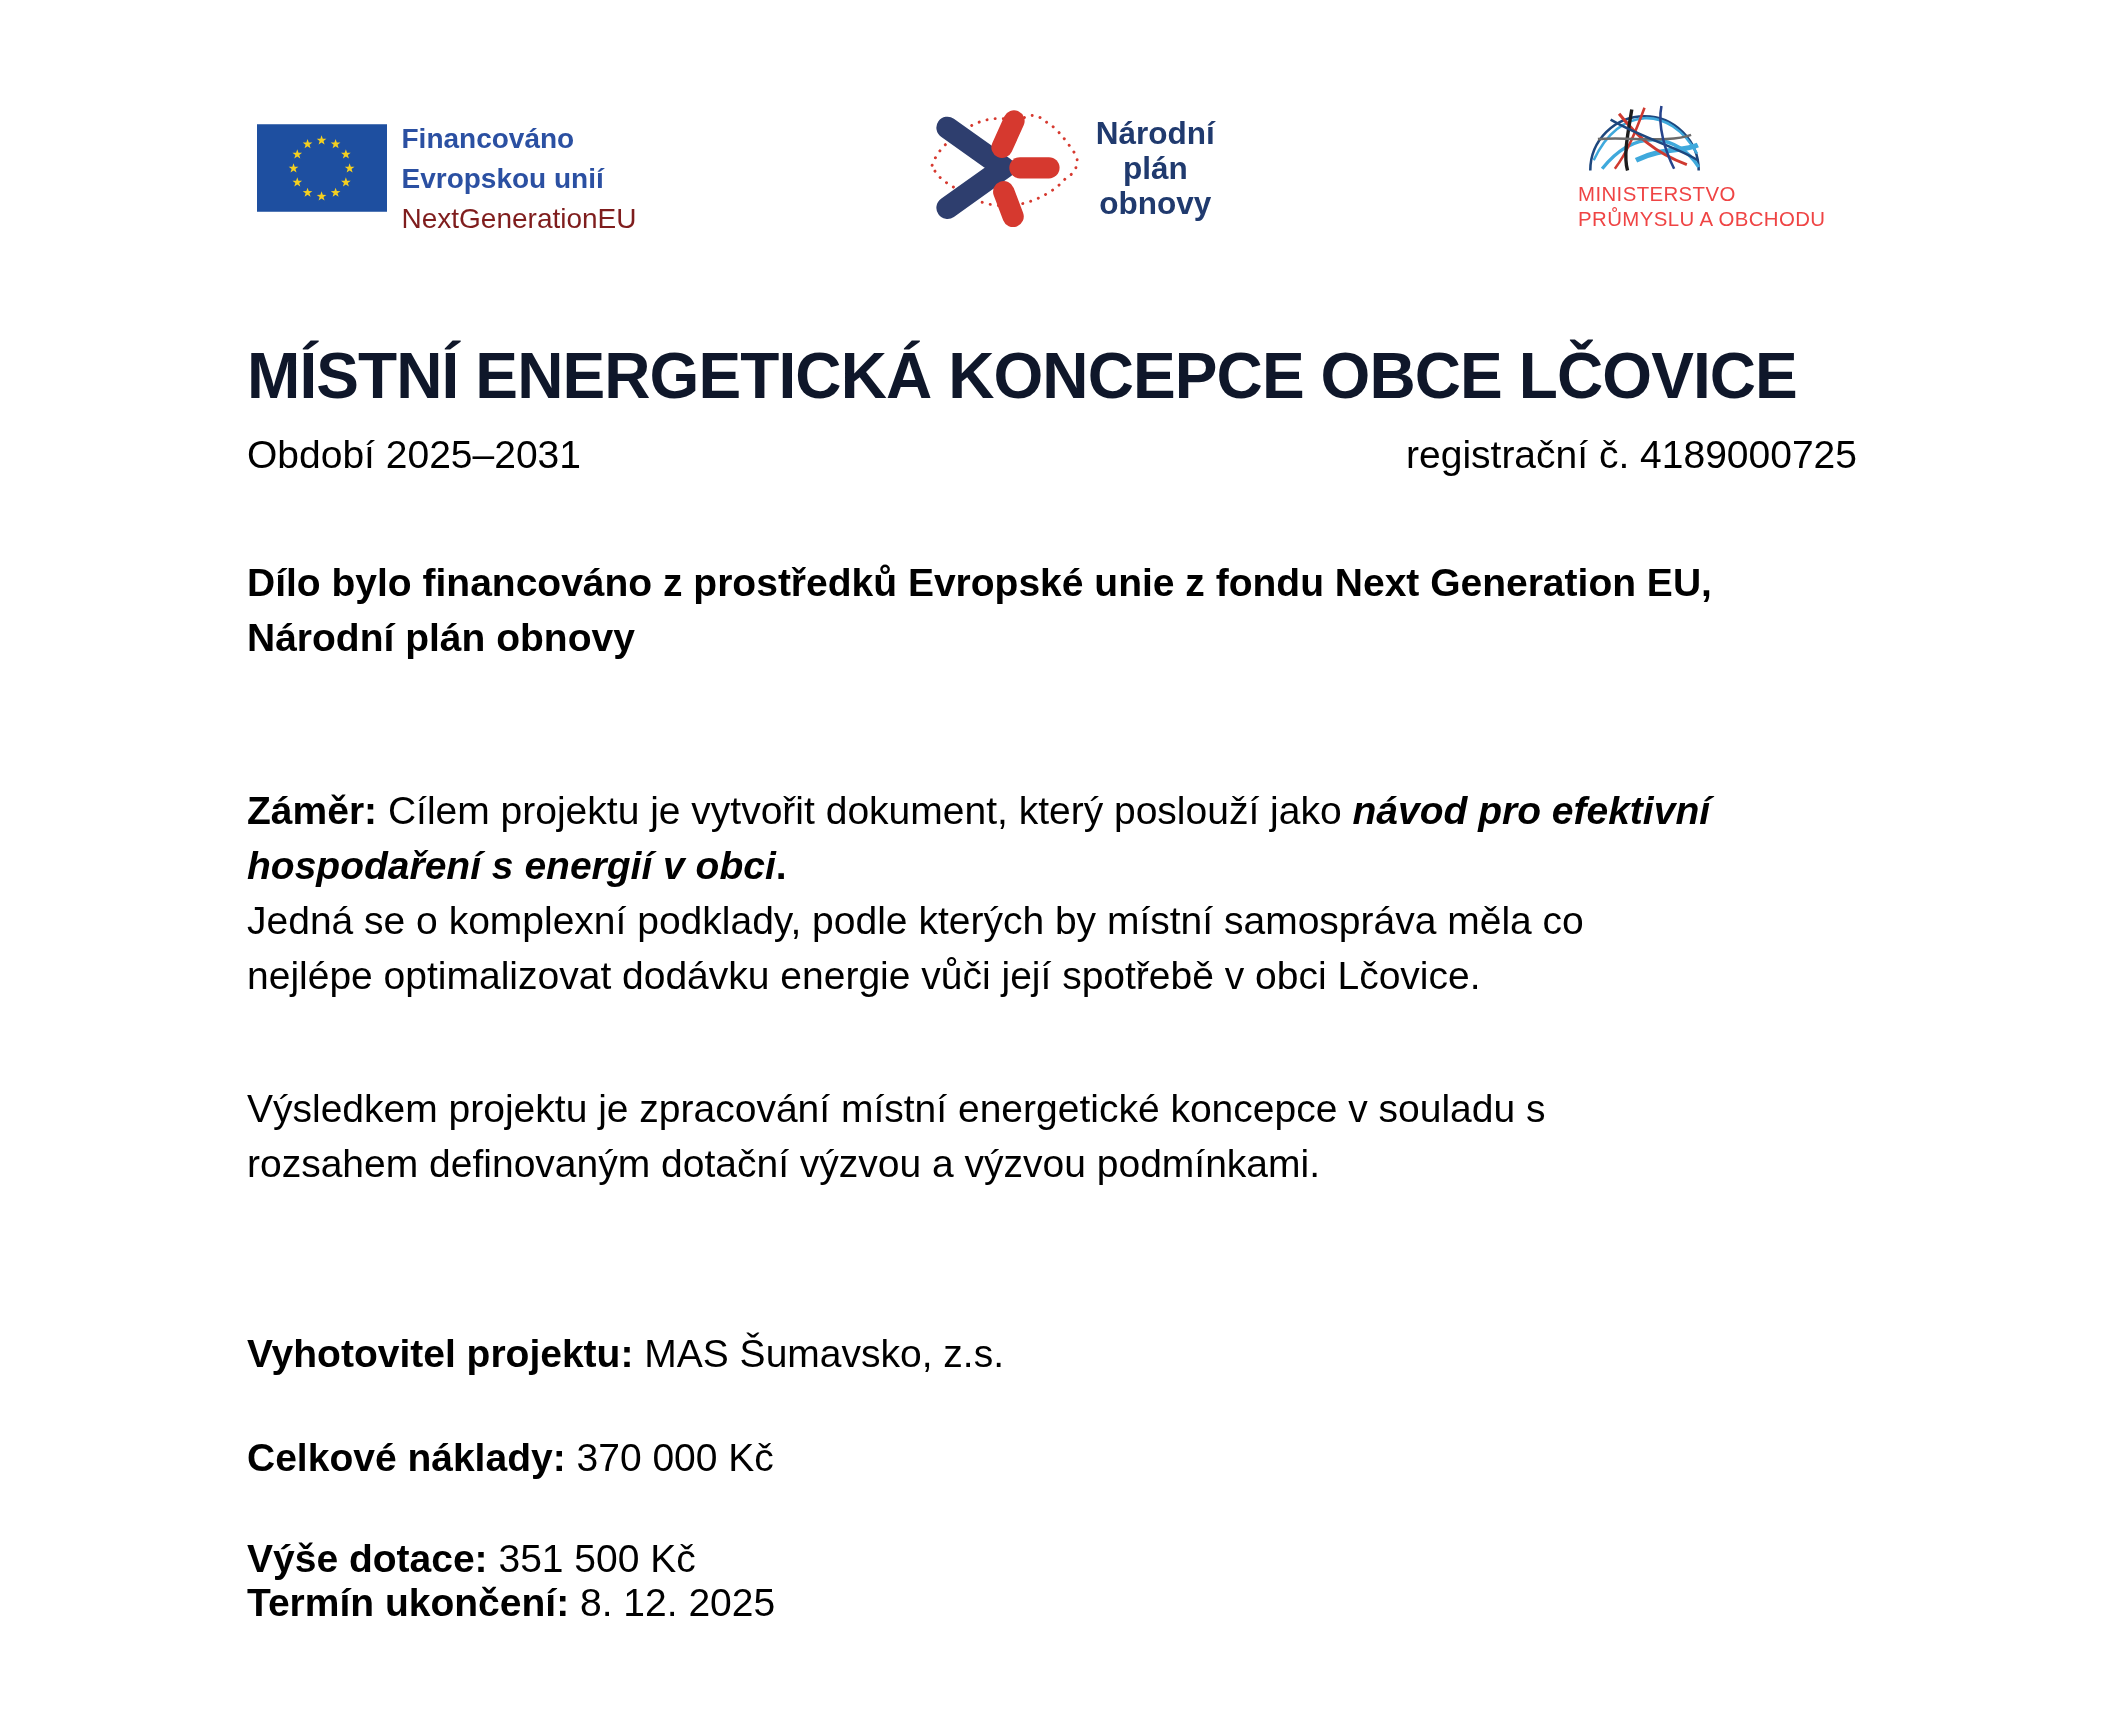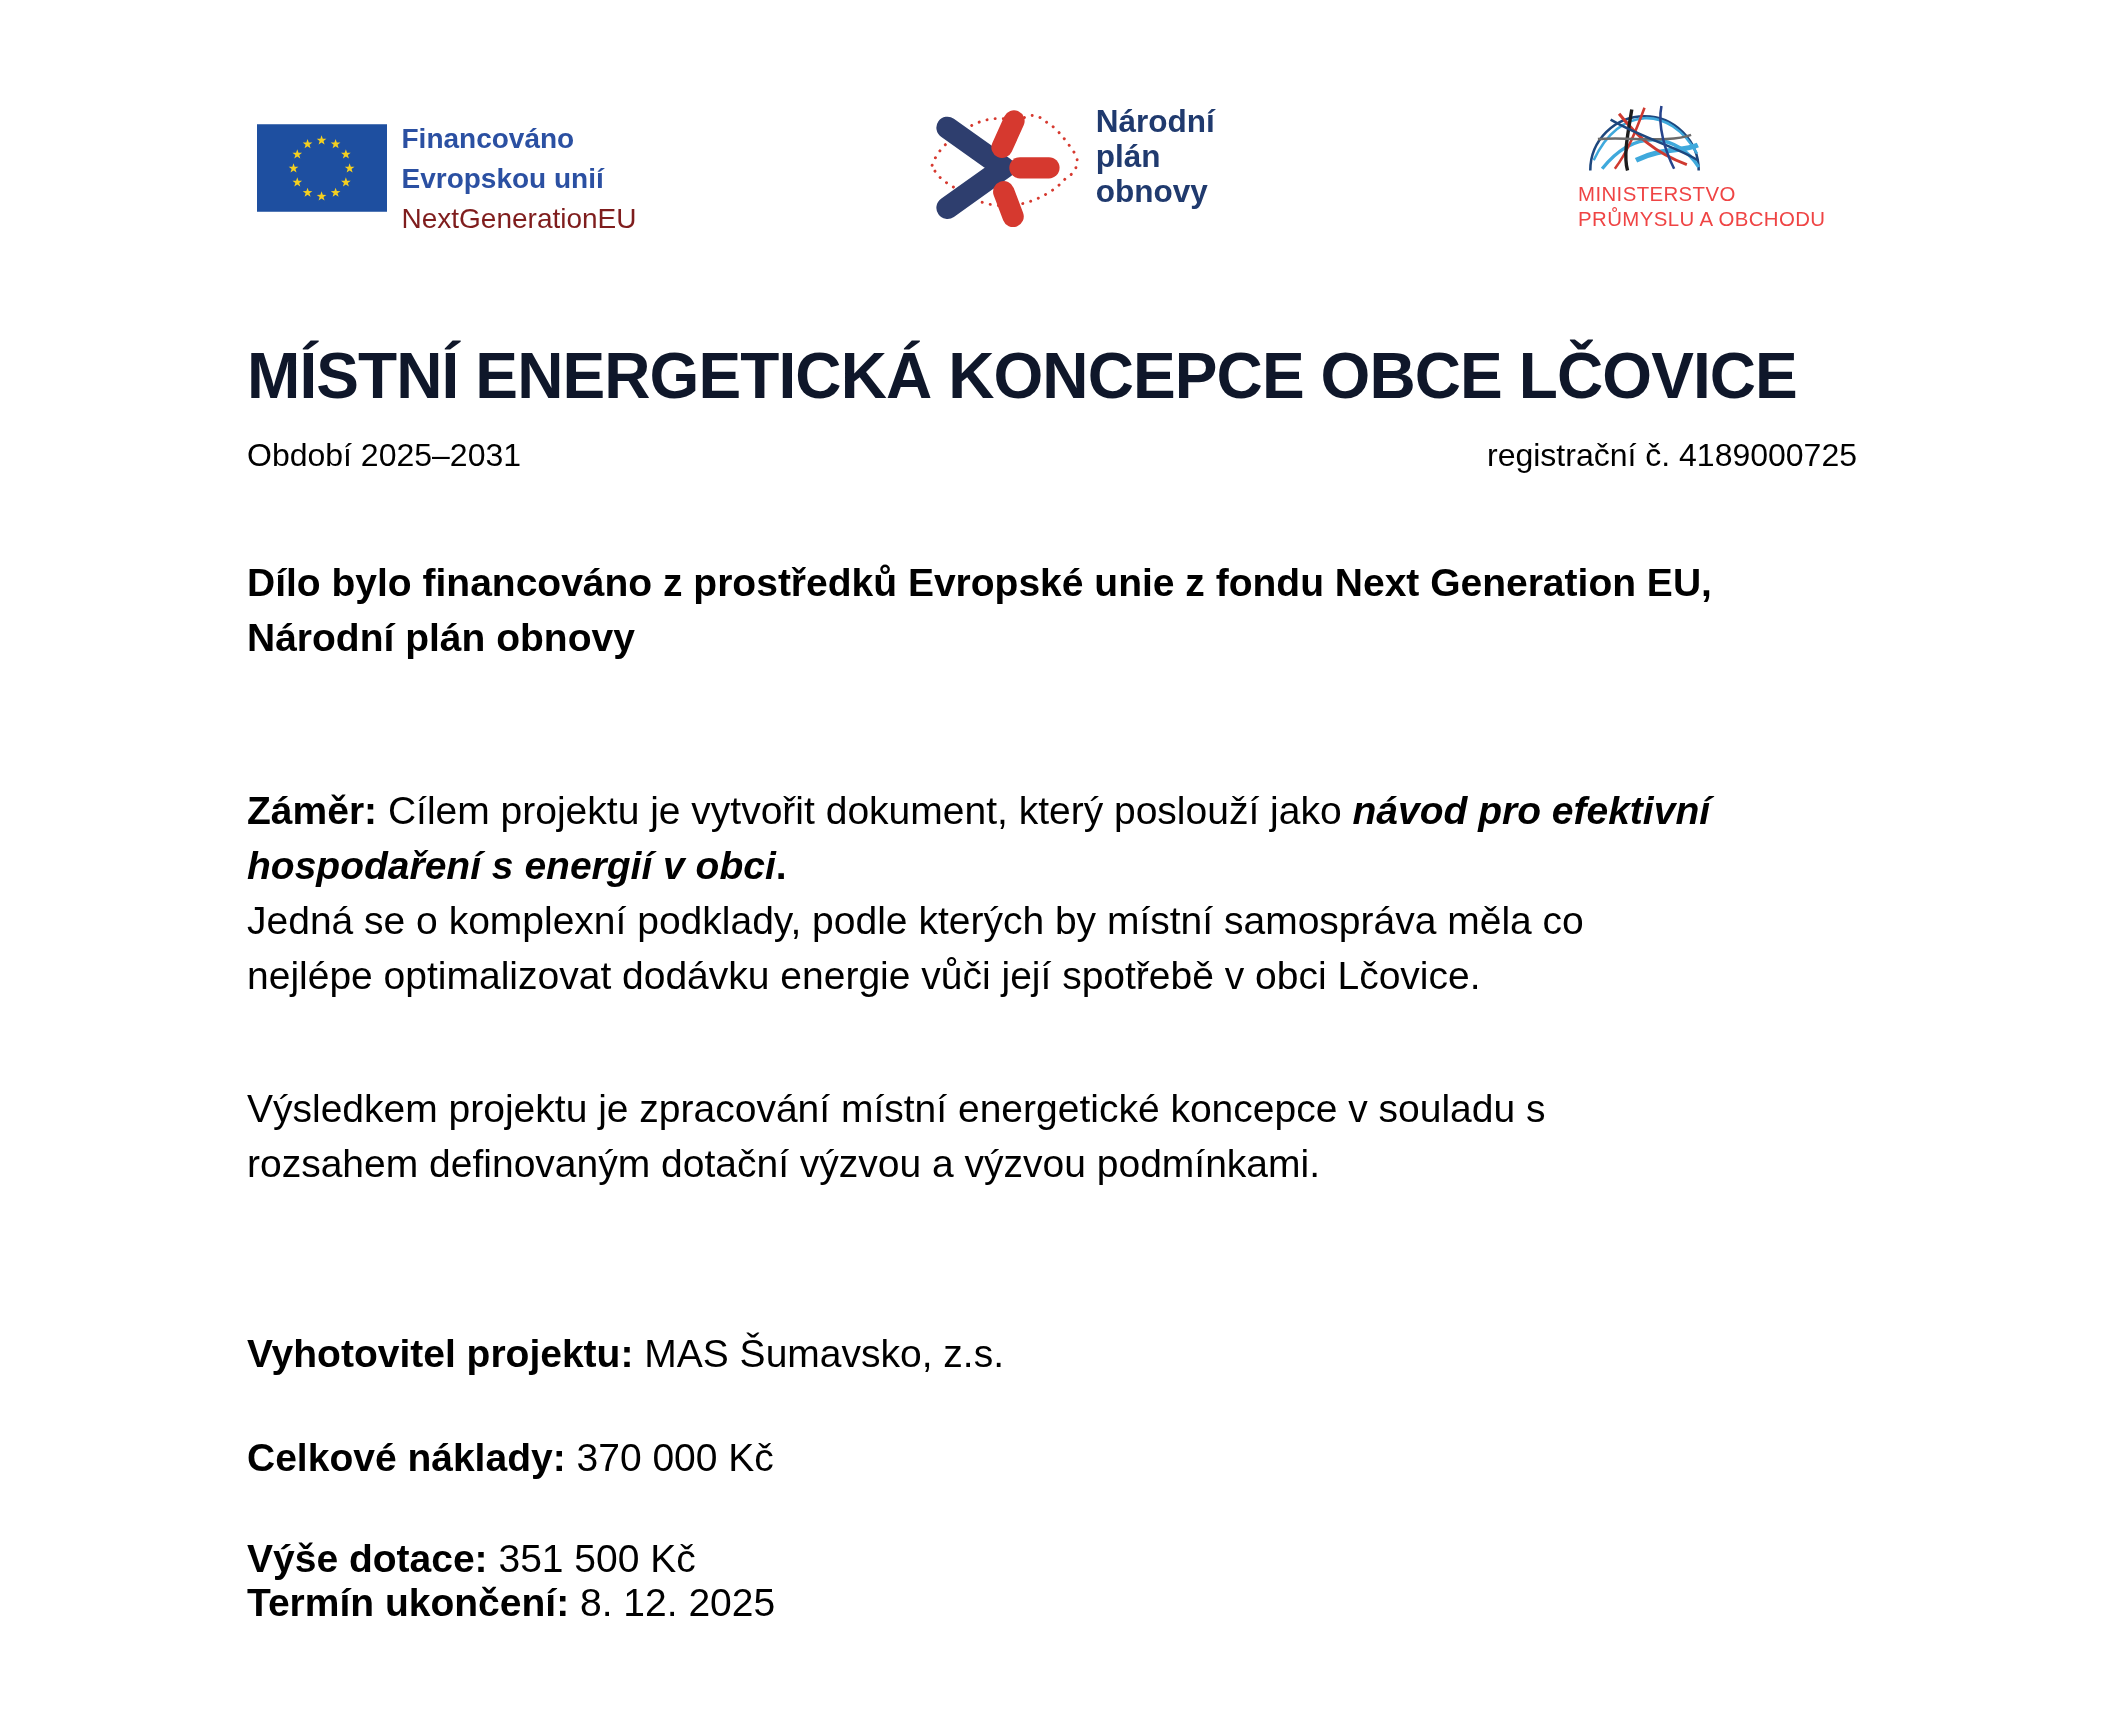--- a/index.html
+++ b/index.html
@@ -13,36 +13,36 @@
     overflow:hidden;
   }
 
   
   .logo-eu{position:absolute;left:257px;top:124px;display:flex;gap:14.5px;}
   .eu-text{margin-top:-5.1px;}
   .eu-line{font-size:28px;line-height:40px;font-weight:700;color:#2b50a2;white-space:nowrap;}
   .eu-sub{font-size:28px;line-height:40px;font-weight:400;color:#7f1d1d;white-space:nowrap;}
 
   .logo-npo{position:absolute;left:927px;top:102px;display:flex;gap:6.8px;}
-  .npo-text{margin-top:2px;font-size:31.5px;line-height:35px;font-weight:700;color:#203a6e;white-space:nowrap;}
+  .npo-text{margin-top:14px;font-size:31.5px;line-height:35px;font-weight:700;color:#203a6e;white-space:nowrap;text-align:center;}
 
   .logo-mpo{position:absolute;left:1578px;top:101px;}
   .mpo-globe{margin-left:6.8px;display:block;}
   .mpo-text{margin-top:8.5px;font-size:20.4px;line-height:25.6px;font-weight:400;color:#ef4444;letter-spacing:0.4px;white-space:nowrap;}
 
   
   .title{
     position:absolute;left:247px;top:339px;margin:0;
     font-size:64px;font-weight:700;color:#0f172a;
     letter-spacing:-0.9px;white-space:nowrap;
   }
   .meta{
     position:absolute;left:247px;top:431px;width:1610px;
     display:flex;justify-content:space-between;
-    font-size:32px;line-height:48px;
+    font-size:39px;line-height:48px;
   }
 
   
   .para{position:absolute;left:247px;font-size:39px;line-height:55px;white-space:nowrap;}
   .intro{top:555px;font-weight:700;}
   .zamer{top:783px;}
   .result{top:1081px;}
   .b{font-weight:700;}
   .bi{font-weight:700;font-style:italic;}
 

